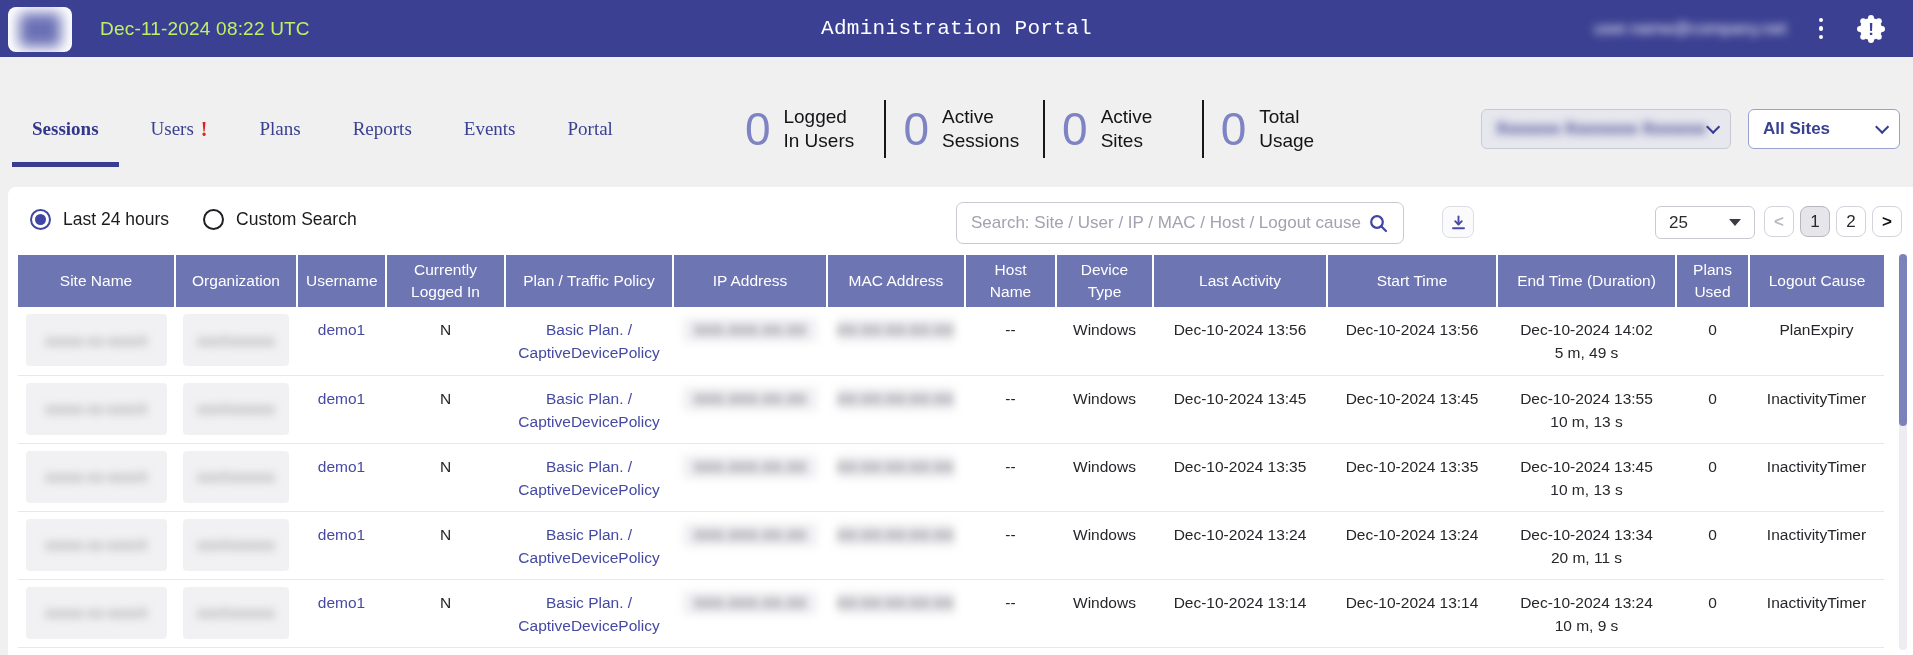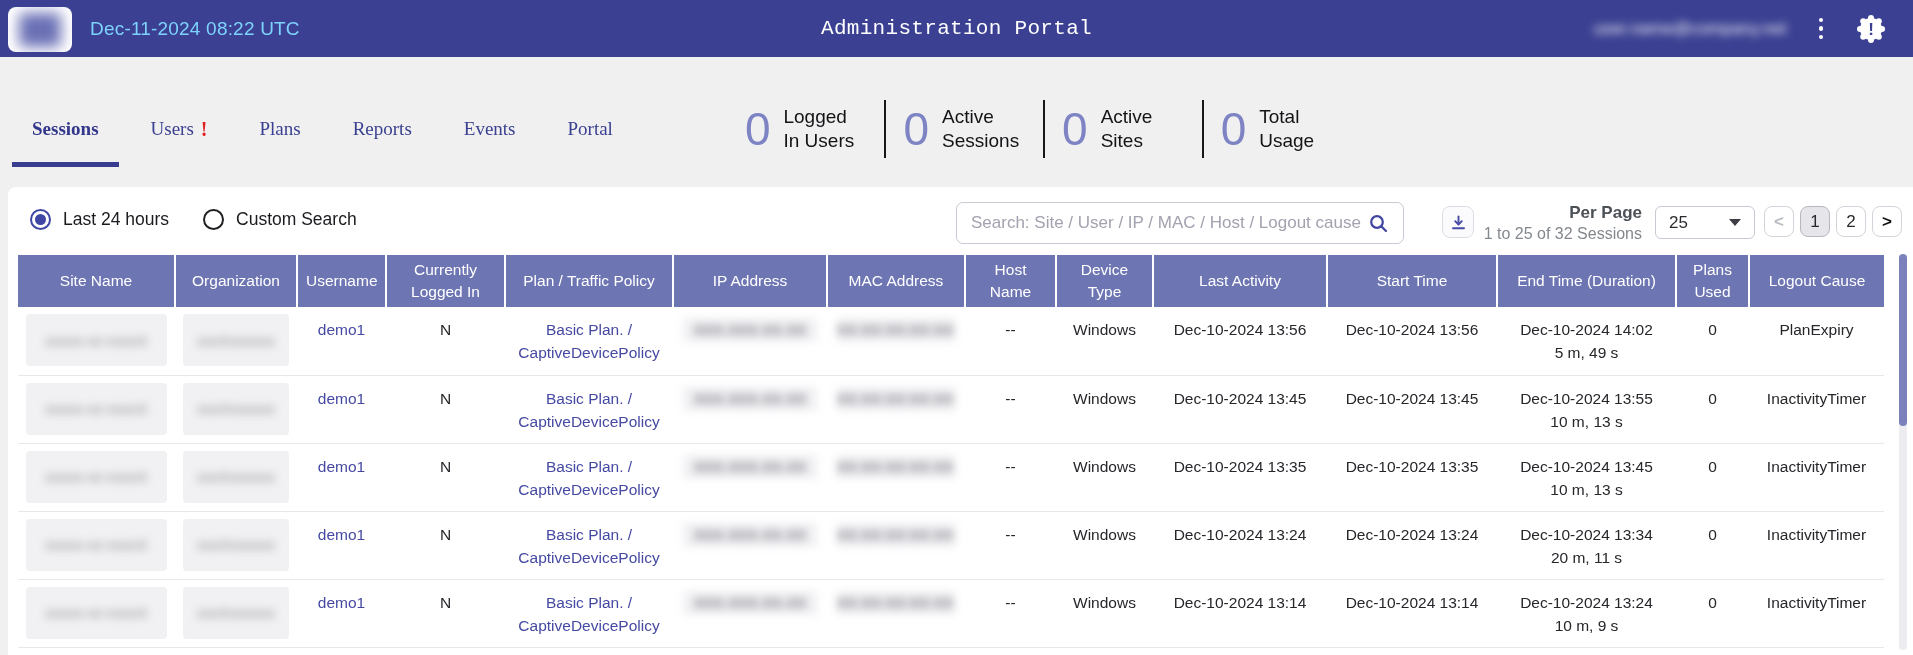--- a/index.html
+++ b/index.html
@@ -4,21 +4,21 @@
 <style>
   * { box-sizing: border-box; margin: 0; padding: 0; }
   html,body { width:1913px; height:655px; overflow:hidden; }
   body { font-family:"Liberation Sans", sans-serif; background:#f0f0f1; }
 
   
   .topbar { position:relative; height:57px; background:#3b4092; display:flex; align-items:center; }
   .logo-box { width:64px; height:45px; background:#fff; border-radius:8px; margin-left:8px; margin-top:2px;
               display:flex; align-items:center; justify-content:center; overflow:hidden; }
   .logo-blob { width:42px; height:34px; background:#6a70b5; filter:blur(7px); border-radius:4px; }
-  .timestamp { color:#7dd3fc; font-size:19px; margin-left:18px; letter-spacing:.2px; }
+  .timestamp { color:#bef264; font-size:19px; margin-left:28px; letter-spacing:.2px; }
   .apptitle { position:absolute; left:0; right:0; text-align:center; color:#fff; font-size:21px; font-weight:500; letter-spacing:.3px; pointer-events:none;font-family:Liberation Mono, monospace; }
   .top-right { margin-left:auto; display:flex; align-items:center; gap:26px; padding-right:26px; z-index:2; }
   .email { color:rgba(255,255,255,.95); font-size:17px; filter:blur(4px); }
   .kebab { display:flex; flex-direction:column; gap:4px; padding:4px 6px; cursor:pointer; }
   .kebab i { width:4.5px; height:4.5px; border-radius:50%; background:#fff; }
   .seal { display:flex; }
 
   
   .band { height:130px; background:#f0f0f1; display:flex; align-items:center; padding:14px 13px 0 12px; }
   .tabs { display:flex; gap:12px; }
@@ -160,20 +160,30 @@
       <span class="num">0</span>
       <span class="lbl">Active Sites</span>
     </div>
     <div class="vsep"></div>
     <div class="stat">
       <span class="num">0</span>
       <span class="lbl">Total Usage</span>
     </div>
   </div>
 
+  <div class="selectors">
+    <div class="dd dd-org">
+      <span class="dd-text">Xxxxxxx Xxxxxxxx Xxxxxxx</span>
+      <i class="chev"></i>
+    </div>
+    <div class="dd dd-sites">
+      <span class="dd-text">All Sites</span>
+      <i class="chev"></i>
+    </div>
+  </div>
 </div>
 
 <main class="card">
   <div class="filterbar">
     <div class="radios">
       <label class="radio-item">
         <span class="radio on">
             <i></i>
           </span>
         <span class="radio-lbl">Last 24 hours</span>
@@ -193,24 +203,20 @@
     </div>
 
     <div class="dl-btn">
       <svg width="17" height="17" viewBox="0 0 17 17" fill="none" stroke="#464ca5" stroke-width="1.9" stroke-linecap="round" stroke-linejoin="round">
         <path d="M8.5 2.5v7.5"></path>
           <path d="M5.2 7.2l3.3 3.3 3.3-3.3"></path>
           <path d="M3 14.2h11"></path>
       </svg>
     </div>
 
-    <div class="perpage">
-      <div class="pp1">Per Page</div>
-      <div class="pp2">1 to 25 of 32 Sessions</div>
-    </div>
 
     <div class="size-select">
       <span class="val">25</span>
       <span class="caret"></span>
     </div>
 
     <div class="pager">
       <div class="pbtn prev">&lt;</div>
       <div class="pbtn cur">1</div>
       <div class="pbtn">2</div>

